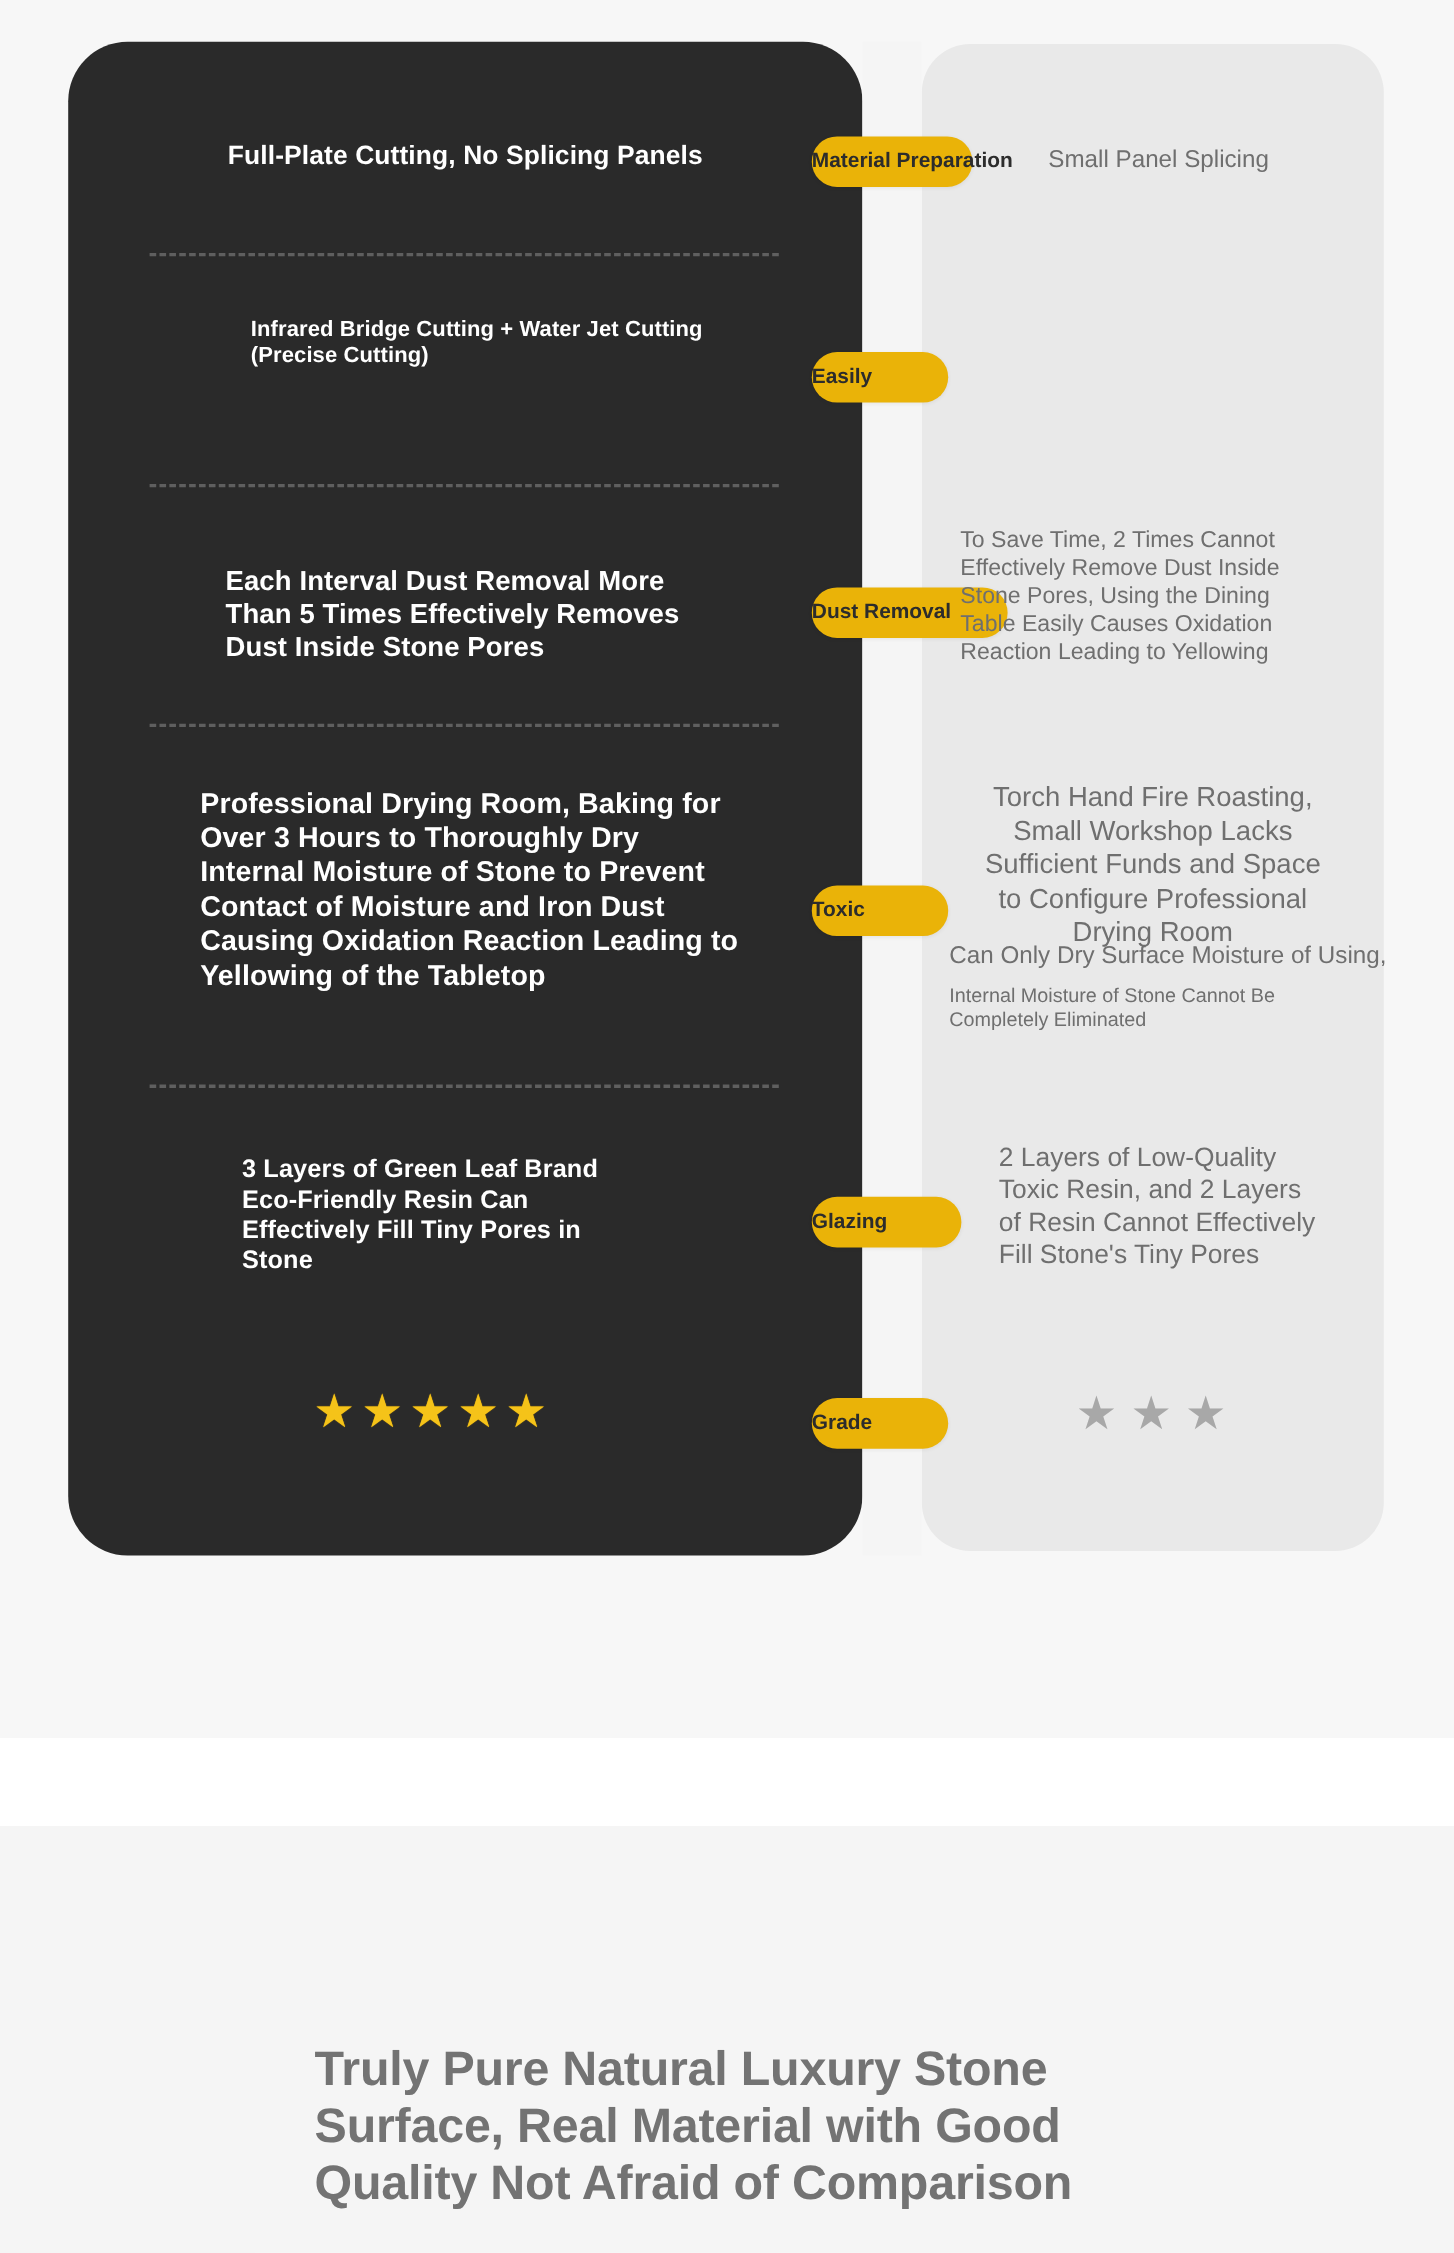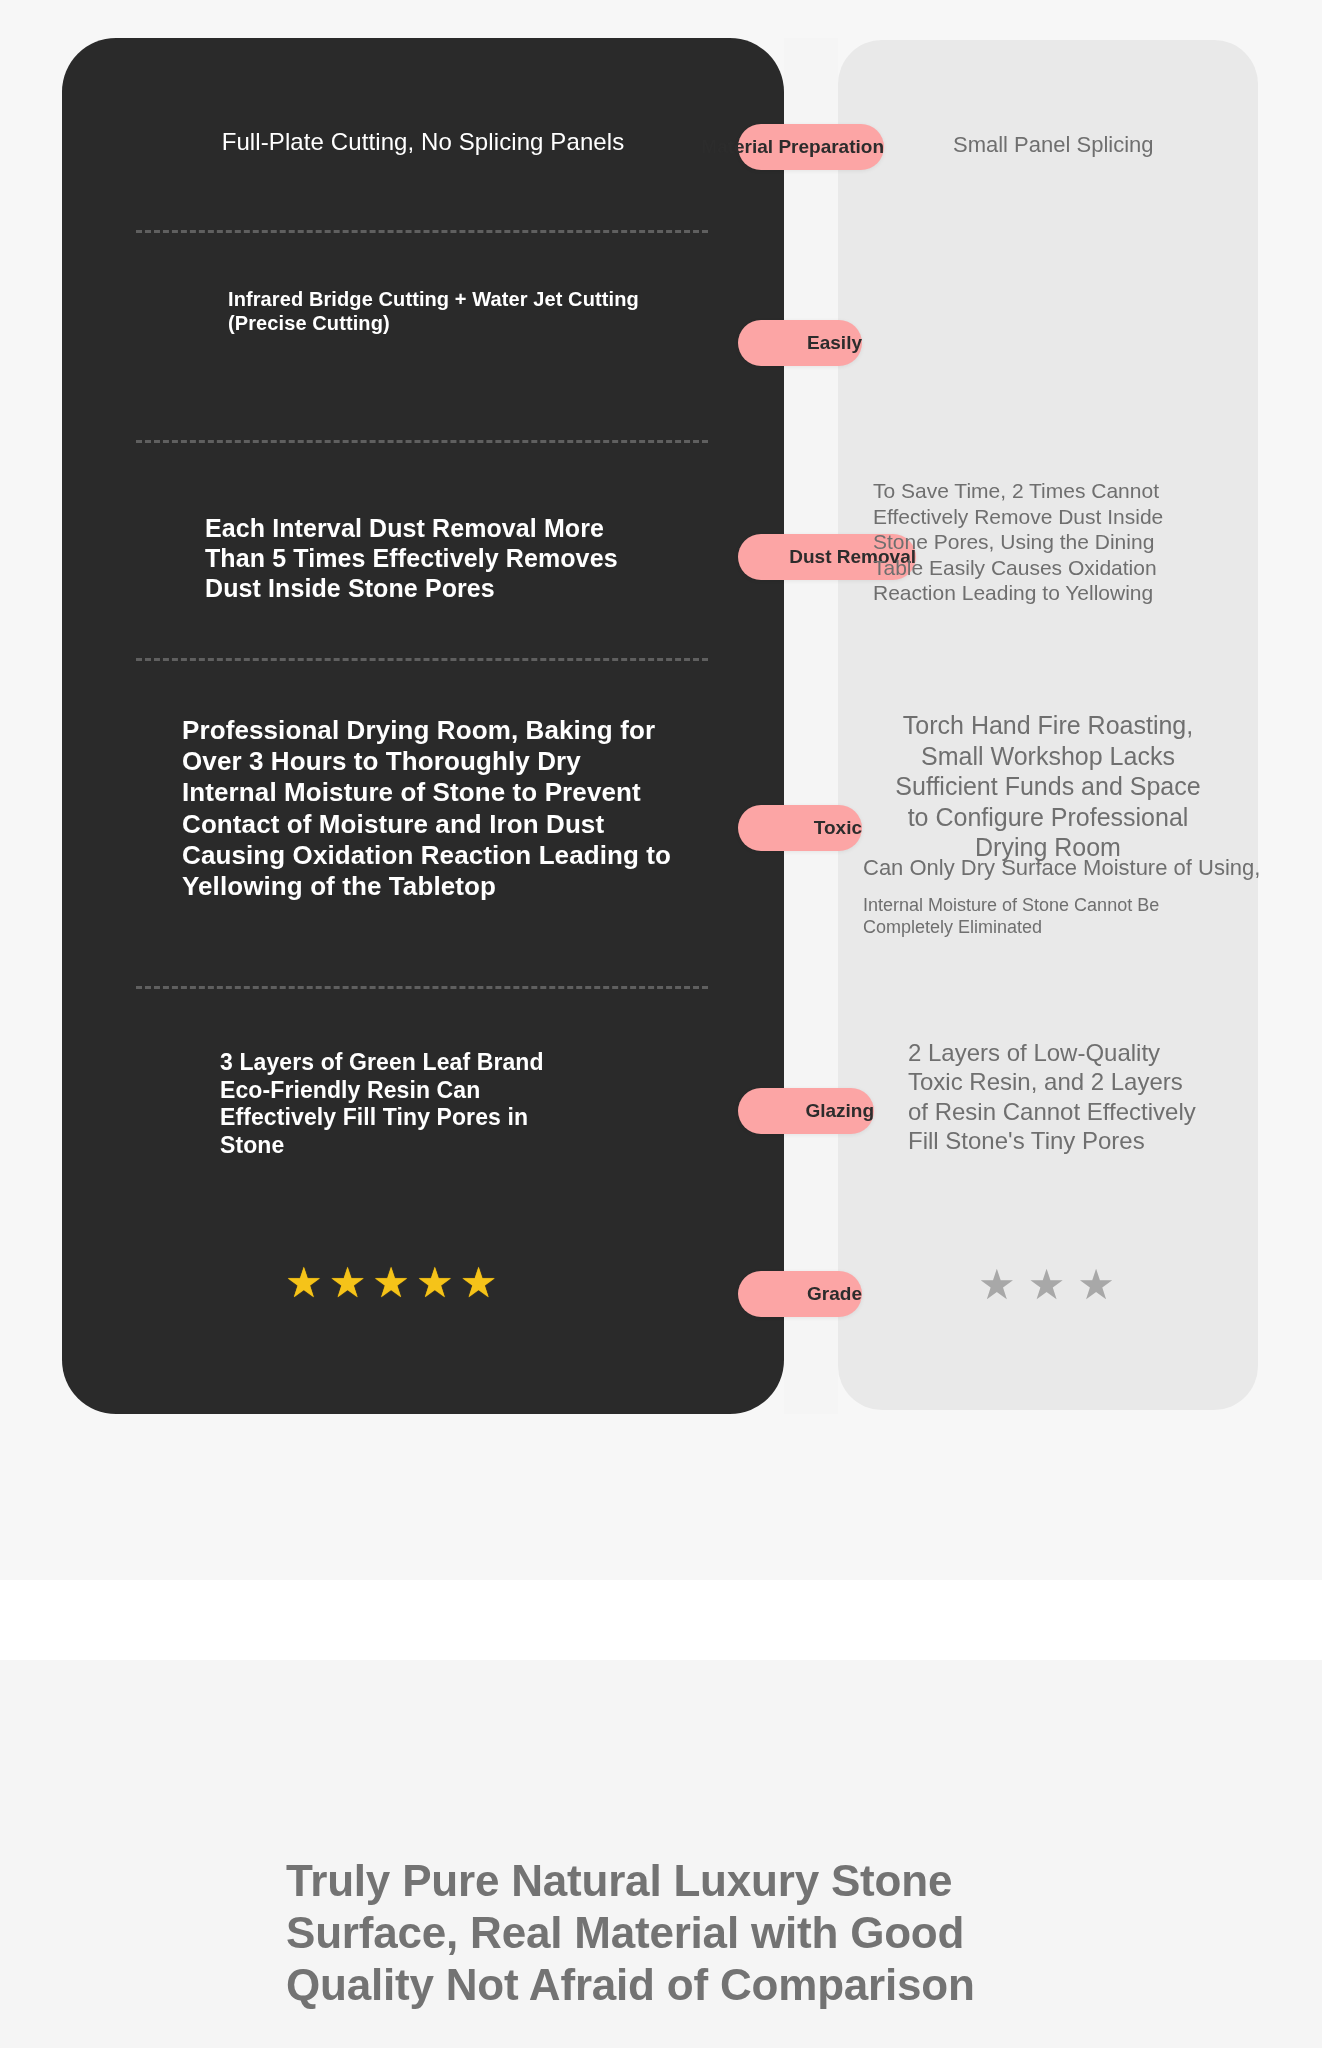--- a/index.html
+++ b/index.html
@@ -54,20 +54,21 @@
     width: 54px;
     height: 1376px;
     background: #f5f5f5;
   }
 
   .good-text {
     position: absolute;
     color: #ffffff;
     line-height: 1.20;
     letter-spacing: .1px;
+    font-weight: bold;
   }
   .good-text.center { text-align: center; }
 
   .bad-text {
     position: absolute;
     color: #6f6f6f;
     line-height: 1.22;
   }
 
   .divider {
@@ -75,25 +76,25 @@
     left: 136px;
     width: 572px;
     height: 0;
     border-top: 3px dashed #5f5f5f;
   }
 
   
   .pill {
     position: absolute;
     height: 46px;
-    background: #fca5a5;
+    background: #eab308;
     border-radius: 26px;
     display: flex;
     align-items: center;
-    justify-content: flex-end;
+    justify-content: flex-start;
     color: #2c2c2c;
     font-weight: bold;
     font-size: 19px;
     white-space: nowrap;
     box-shadow: 0 1px 4px rgba(0,0,0,.07);
   }
 
   
   .stars {
     position: absolute;

